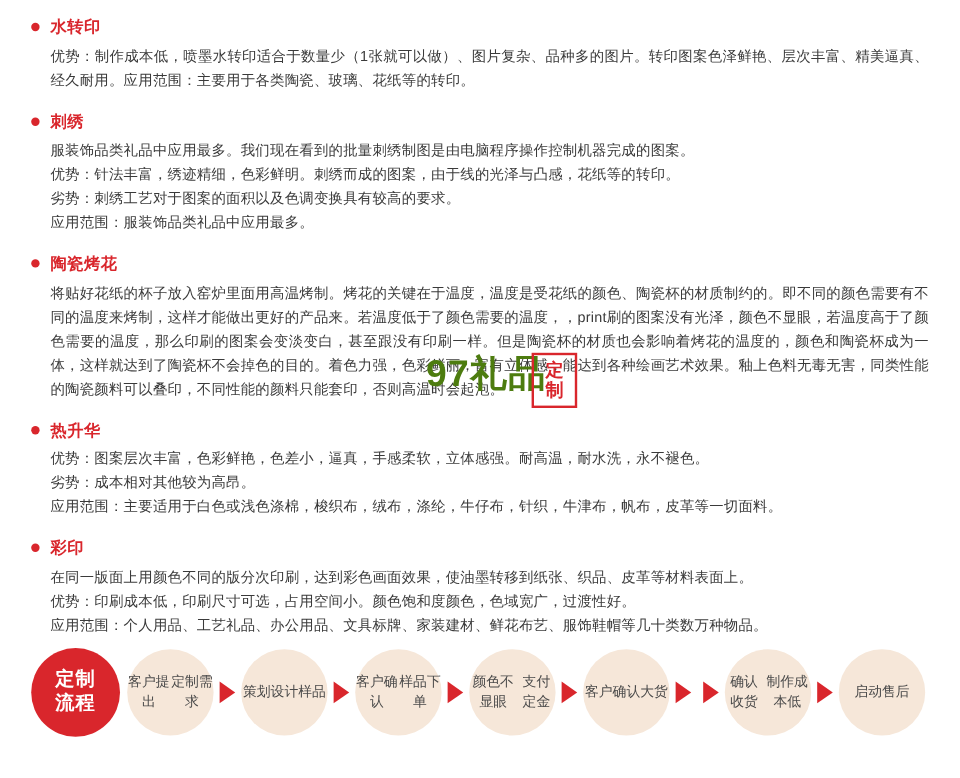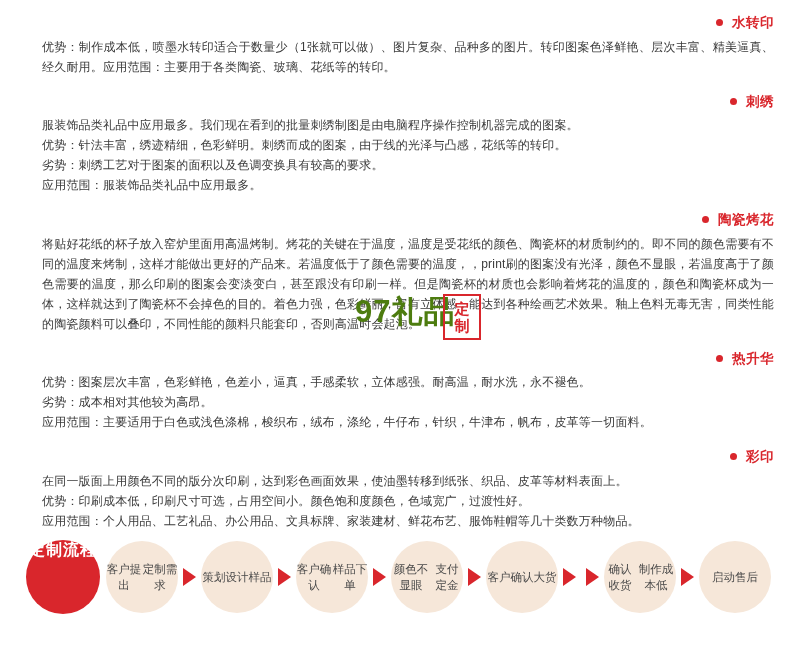--- a/index.html
+++ b/index.html
@@ -23,21 +23,20 @@
     padding: 16px 26px 0 26px;
   }
 
   .section {
     margin-bottom: 18px;
   }
   .sec-head {
     display: flex;
     align-items: center;
     margin-bottom: 7px;
-    justify-content: flex-end;
   }
   .bullet {
     width: 7px;
     height: 7px;
     border-radius: 50%;
     background: #d9262c;
     margin-right: 9px;
     flex: 0 0 auto;
   }
   .sec-title {
@@ -108,21 +107,22 @@
   .flow-badge {
     width: 74px;
     height: 74px;
     border-radius: 50%;
     background: #d9262c;
     color: #ffffff;
     font-size: 16px;
     font-weight: bold;
     line-height: 20px;
     display: flex;
-    align-items: flex-start;
+    flex-direction: column;
+    align-items: center;
     justify-content: center;
     flex: 0 0 auto;
     letter-spacing: 1px;
   }
   .flow-step {
     width: 72px;
     height: 72px;
     border-radius: 50%;
     background: #f6e7d9;
     color: #4a4a4a;

